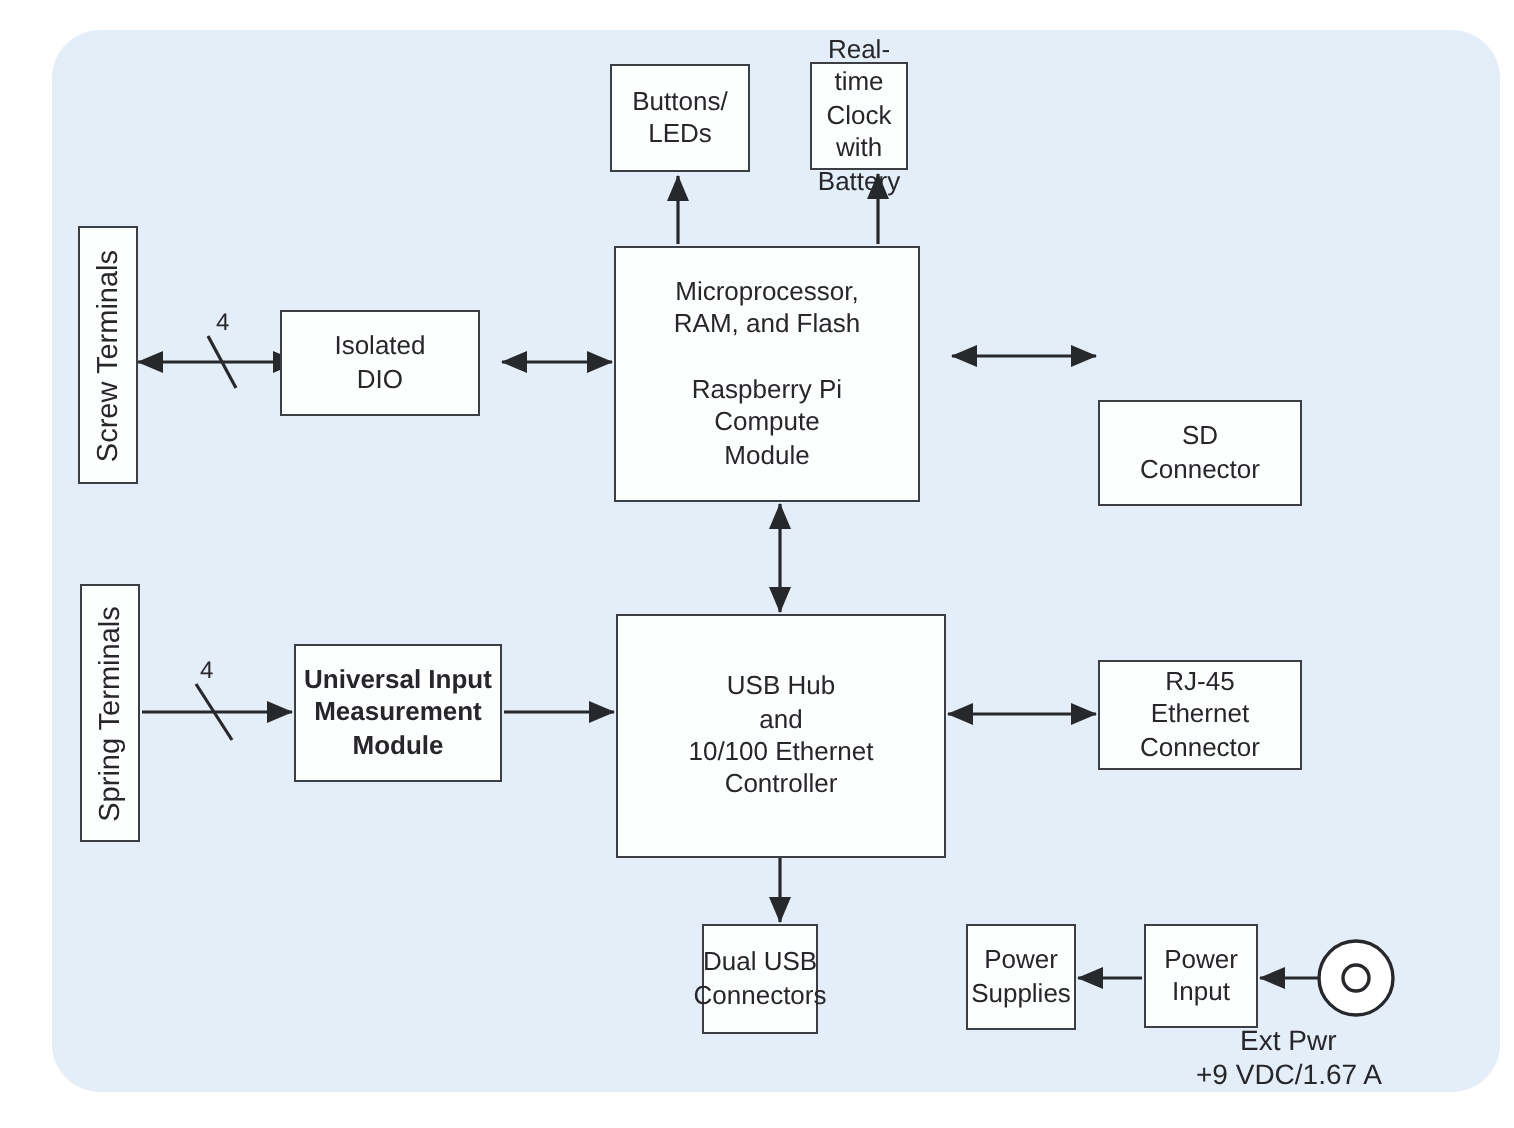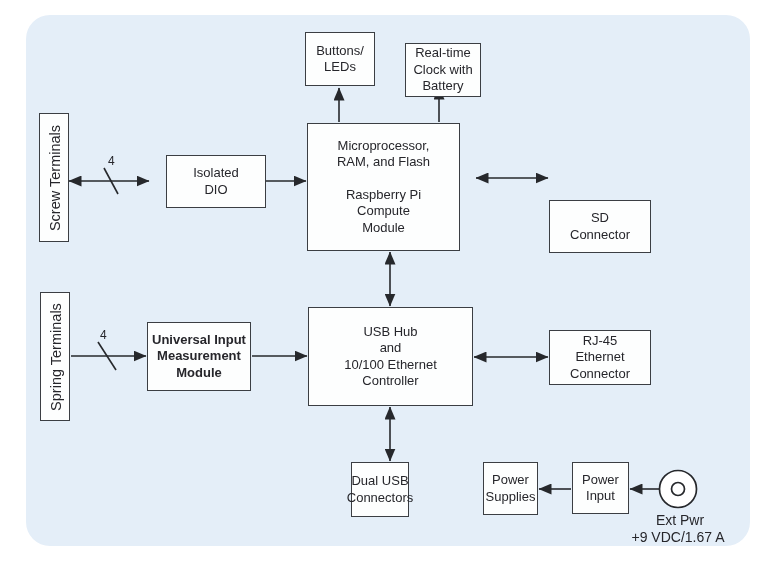--- a/index.html
+++ b/index.html
@@ -27,21 +27,21 @@
     position:absolute; width:125px; height:26px;
     left:calc(50% - 62.5px); top:calc(50% - 13px);
     transform:rotate(-90deg);
     text-align:center; line-height:26px; font-size:14.5px;
     white-space:nowrap; color:#26262b;
   }
   .bus-num {
     position:absolute; font-size:12px; color:#26262b; line-height:1;
   }
   .ext-lbl {
-    position:absolute; text-align:center; font-size:14px; color:#26262b; line-height:1.15;
+    position:absolute; text-align:left; font-size:14px; color:#26262b; line-height:1.15;
   }
 </style>
 </head>
 <body>
 
 <div class="stage">
 
   <div class="panel"></div>
 
   <svg class="wires" width="757" height="564" viewBox="0 0 757 564">
@@ -77,60 +77,60 @@
 
     <circle cx="678" cy="489" r="18.5" fill="#ffffff" stroke="#26282c" stroke-width="1.7"></circle>
     <circle cx="678" cy="489" r="6.5" fill="#ffffff" stroke="#26282c" stroke-width="1.7"></circle>
   </svg>
 
   <div class="box" style="left:305px;top:32px;width:70px;height:54px;">
     <span class="lbl">Buttons/
 LEDs</span>
   </div>
 
-  <div class="box" style="left:405px;top:31px;width:76px;height:54px;margin-top:12px;">
+  <div class="box" style="left:405px;top:31px;width:49px;height:54px;">
     <span class="lbl">Real-time
 Clock with
 Battery</span>
   </div>
 
   <div class="box" style="left:307px;top:123px;width:153px;height:128px;">
     <span class="lbl">Microprocessor,
 RAM, and Flash
 
 Raspberry Pi
 Compute
 Module</span>
   </div>
 
   <div class="box" style="left:549px;top:152px;width:102px;height:53px;margin-top:48px;">
     <span class="lbl">SD
 Connector</span>
   </div>
 
-  <div class="box" style="left:166px;top:155px;width:100px;height:53px;">
+  <div class="box" style="left:140px;top:155px;width:100px;height:53px;">
     <span class="lbl">Isolated
 DIO</span>
   </div>
 
   <div class="box vbox" style="left:39px;top:113px;width:30px;height:129px;">
     <span class="vlbl">Screw Terminals</span>
   </div>
 
   <div class="box vbox" style="left:40px;top:292px;width:30px;height:129px;">
     <span class="vlbl">Spring Terminals</span>
   </div>
 
   <div class="box" style="left:147px;top:322px;width:104px;height:69px;font-weight:bold;">
     <span class="lbl">Universal Input
 Measurement
 Module</span>
   </div>
 
-  <div class="box" style="left:308px;top:307px;width:165px;height:99px;">
+  <div class="box" style="left:308px;top:307px;width:165px;height:122px;">
     <span class="lbl">USB Hub
 and
 10/100 Ethernet
 Controller</span>
   </div>
 
   <div class="box" style="left:549px;top:330px;width:102px;height:55px;">
     <span class="lbl">RJ-45
 Ethernet
 Connector</span>

